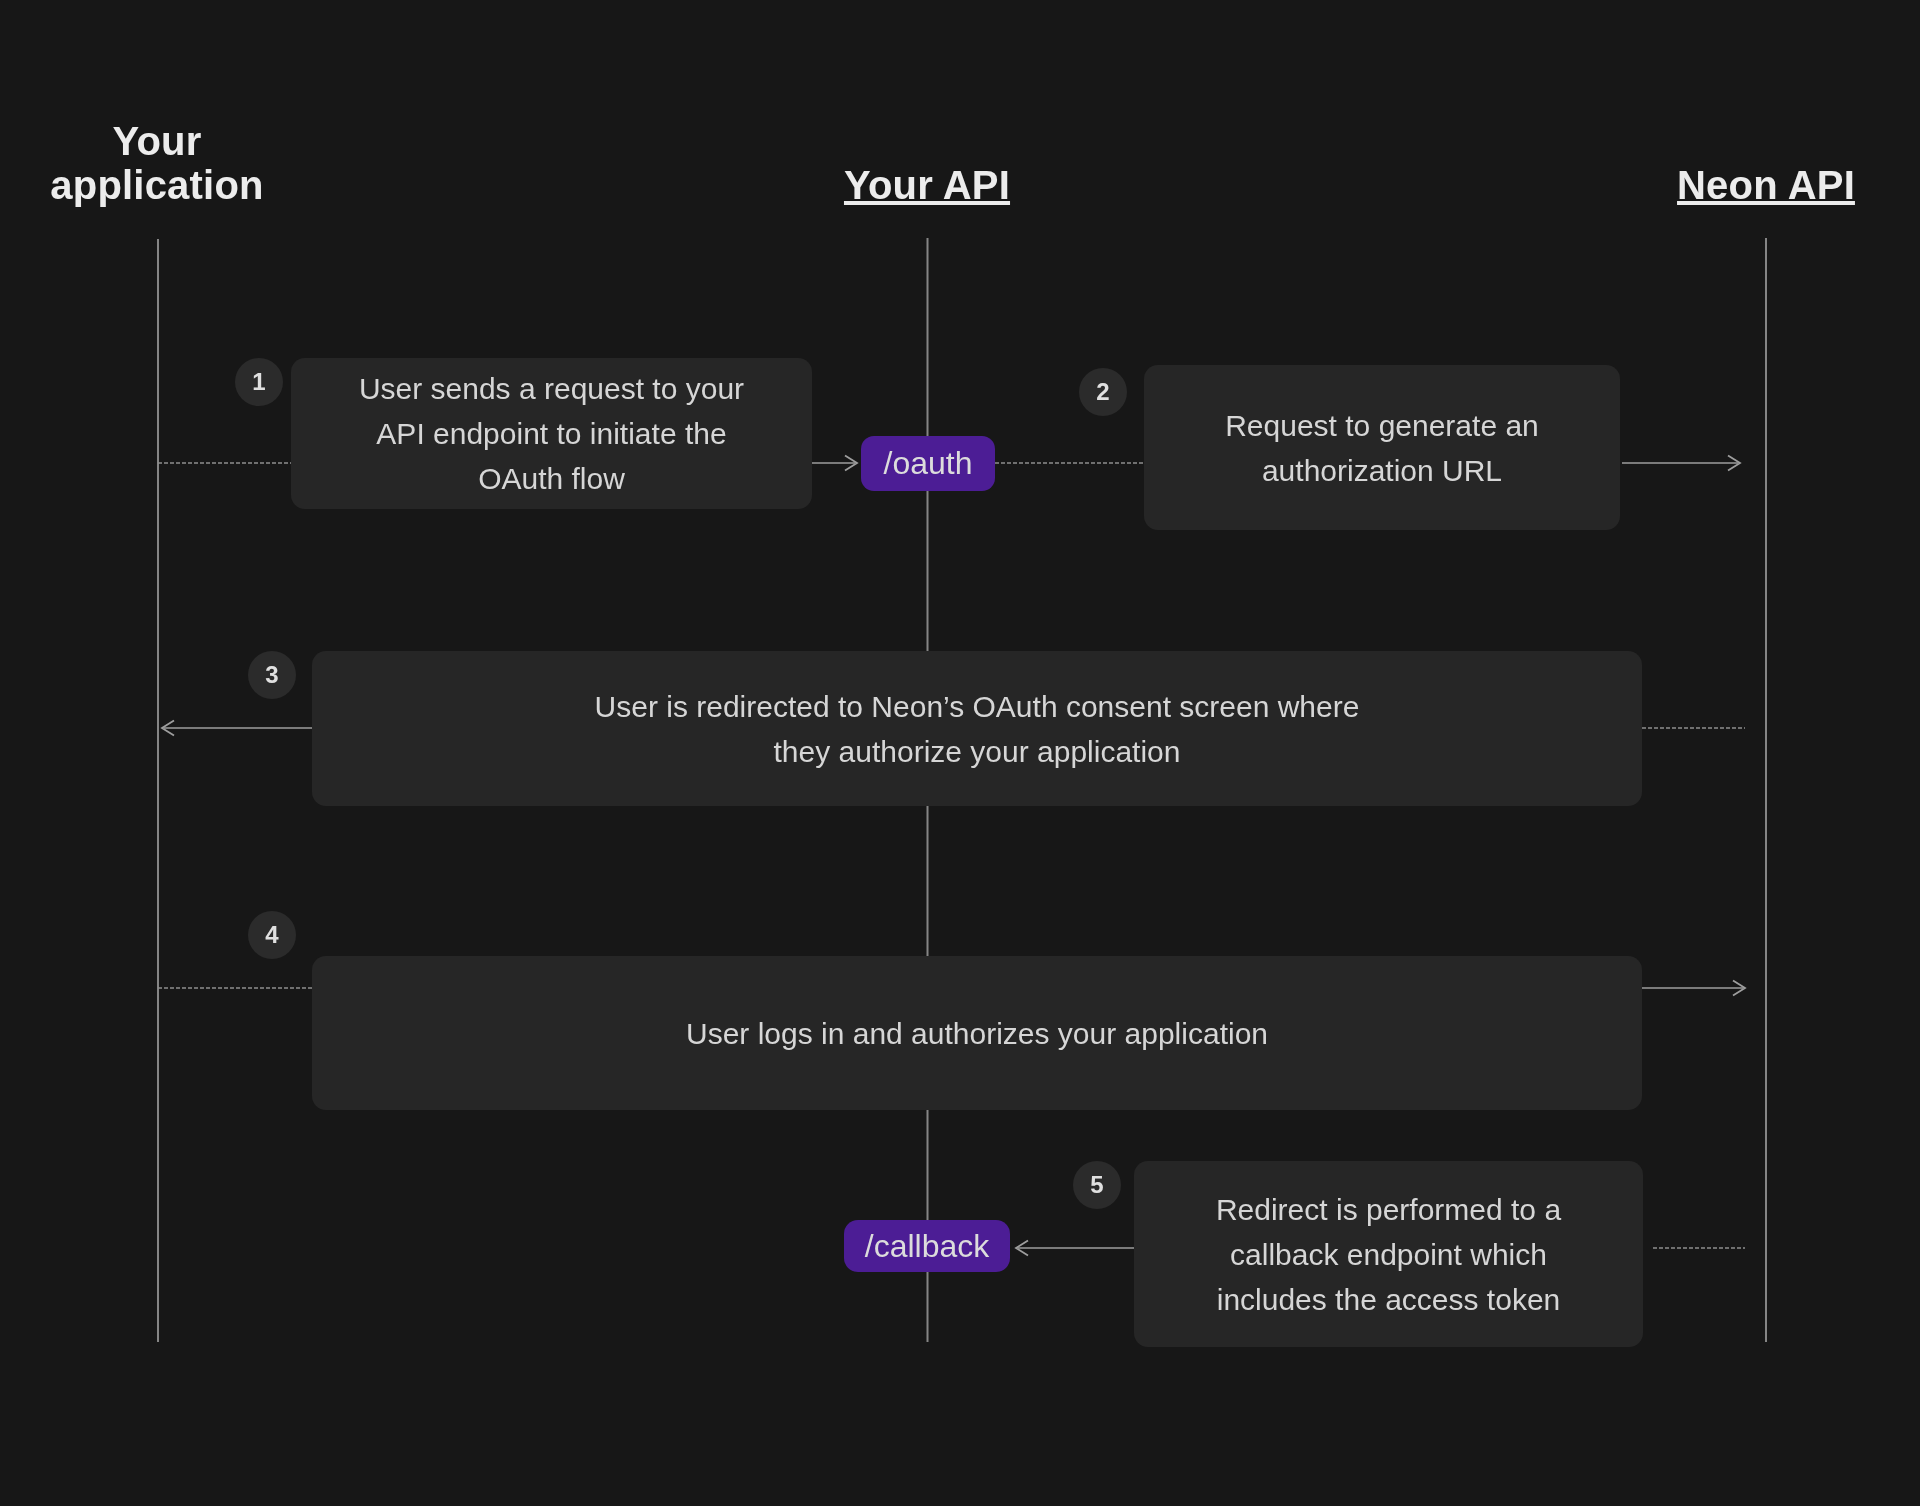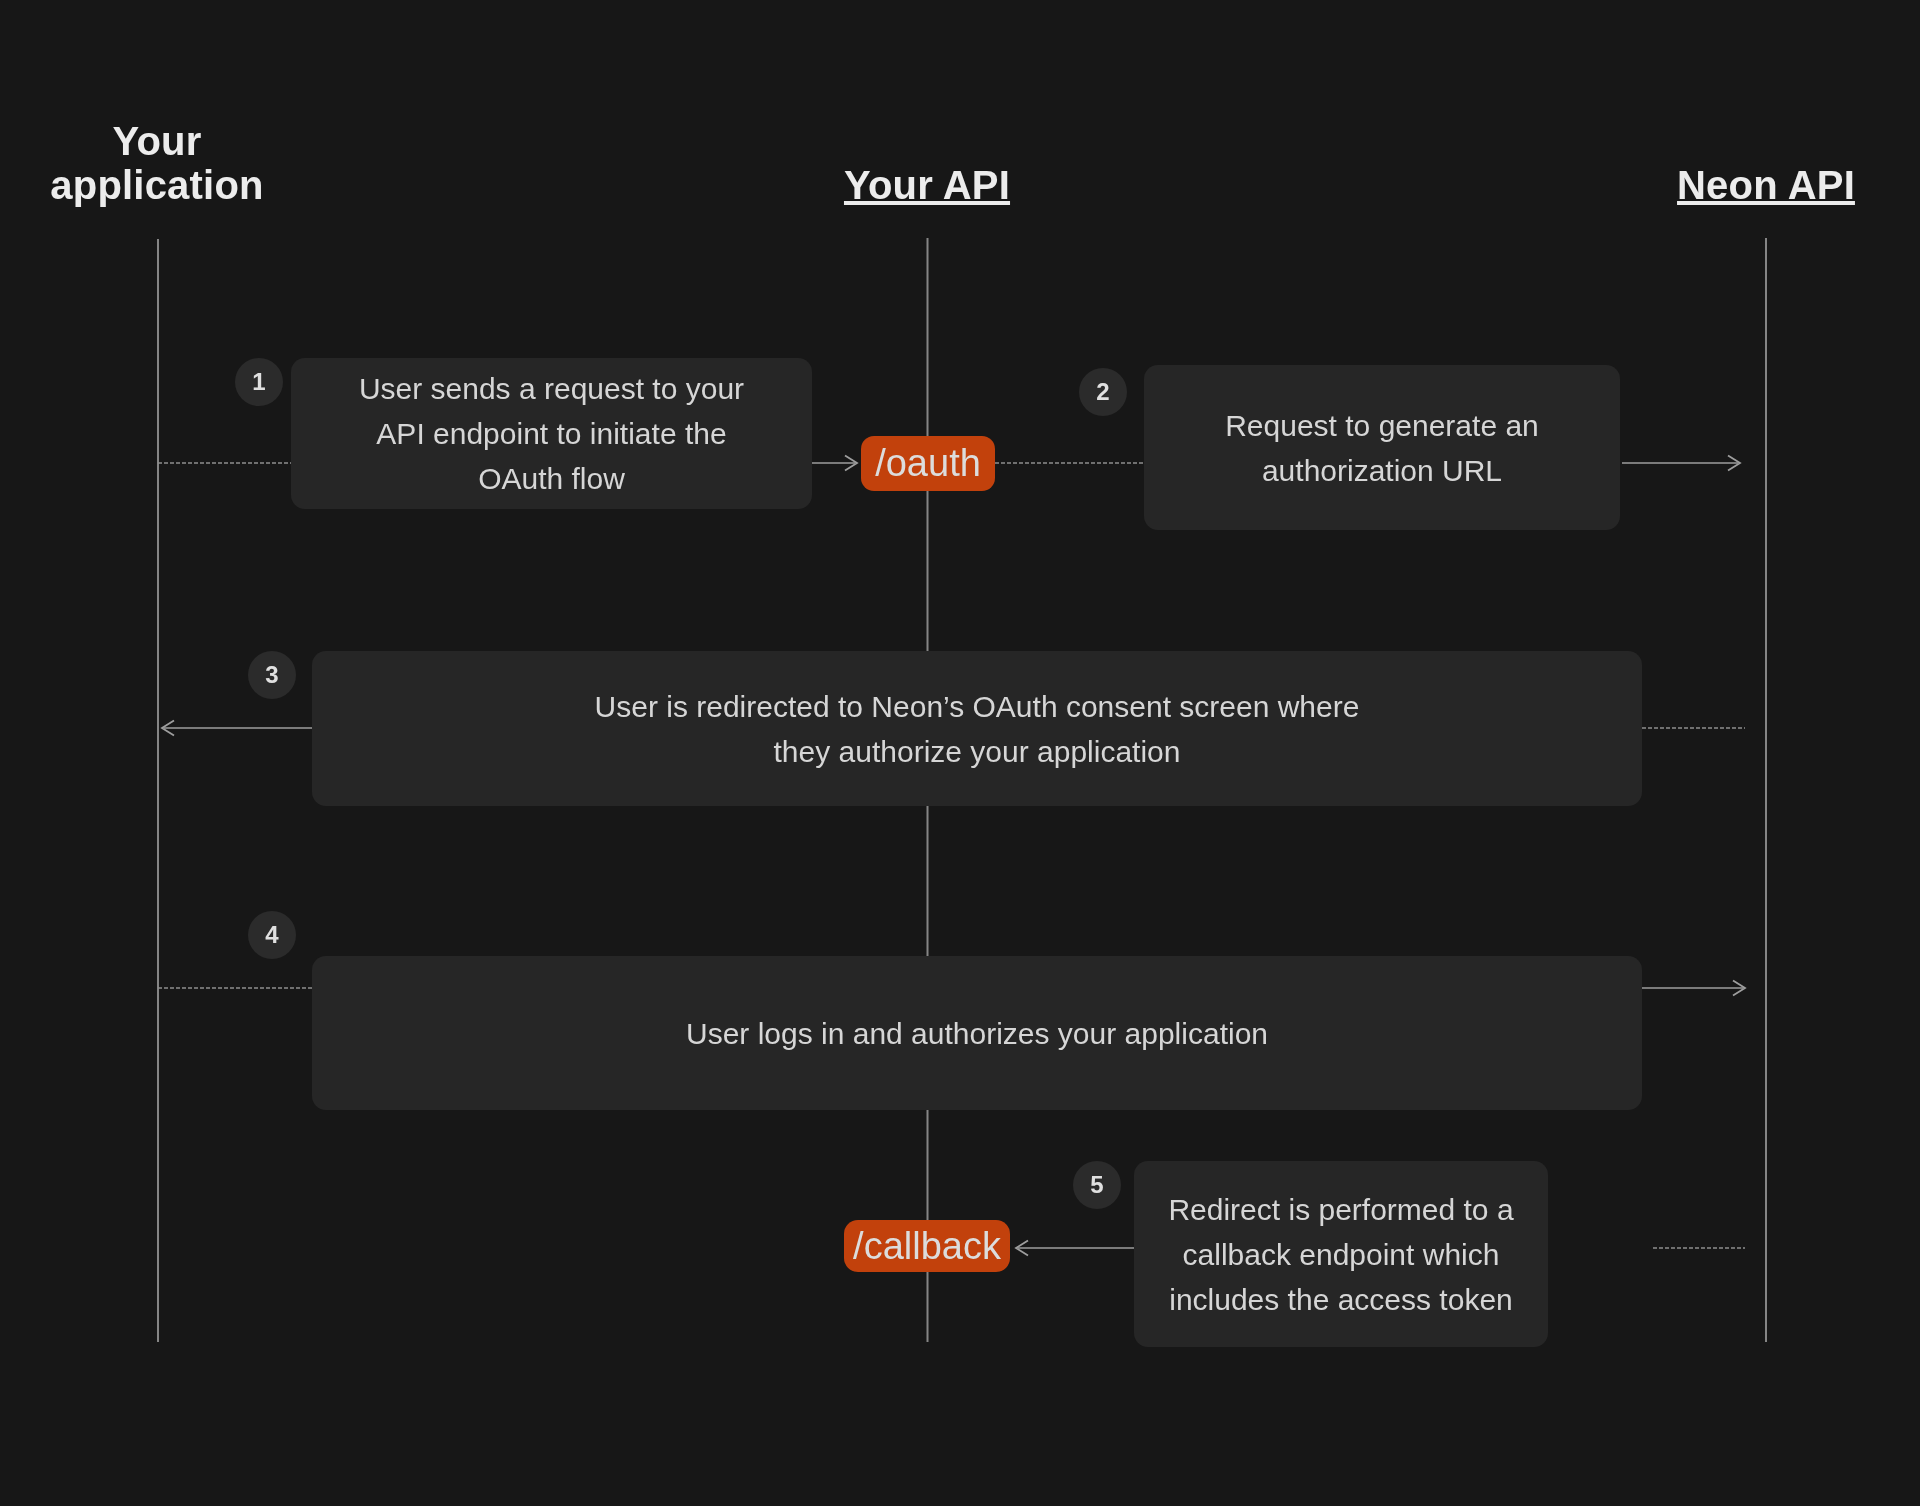--- a/index.html
+++ b/index.html
@@ -26,23 +26,23 @@
   }
   .badge{
     position:absolute;z-index:3;
     width:48px;height:48px;border-radius:50%;
     background:#2b2b2b;color:#e0e0e0;
     display:flex;align-items:center;justify-content:center;
     font-size:24px;font-weight:600;
   }
   .pill{
     position:absolute;z-index:3;
-    background:#c2410c;border-radius:13px;
+    background:#4c1d95;border-radius:13px;
     display:flex;align-items:center;justify-content:center;
-    color:#dcdcdc;font-size:38px;
+    color:#dcdcdc;font-size:32px;
   }
 </style>
 </head>
 <body>
 
 <div class="stage">
 
   <svg class="svg-layer" width="1920" height="1506" viewBox="0 0 1920 1506">
 
     <line x1="158" y1="239" x2="158" y2="1342" stroke="#858585" stroke-width="2"></line>
@@ -84,18 +84,18 @@
 authorization URL</div>
 
   <div class="badge" style="left:248px;top:651px;">3</div>
   <div class="step-box" style="left:312px;top:651px;width:1330px;height:155px;">User is redirected to Neon’s OAuth consent screen where
 they authorize your application</div>
 
   <div class="badge" style="left:248px;top:911px;">4</div>
   <div class="step-box" style="left:312px;top:956px;width:1330px;height:154px;">User logs in and authorizes your application</div>
 
   <div class="badge" style="left:1073px;top:1161px;">5</div>
-  <div class="step-box" style="left:1134px;top:1161px;width:414px;height:186px;">Redirect is performed to a
+  <div class="step-box" style="left:1134px;top:1161px;width:509px;height:186px;">Redirect is performed to a
 callback endpoint which
 includes the access token</div>
   <div class="pill" style="left:844px;top:1220px;width:166px;height:52px;border-radius:14px;">/callback</div>
 
 </div>
 
 </body></html>

